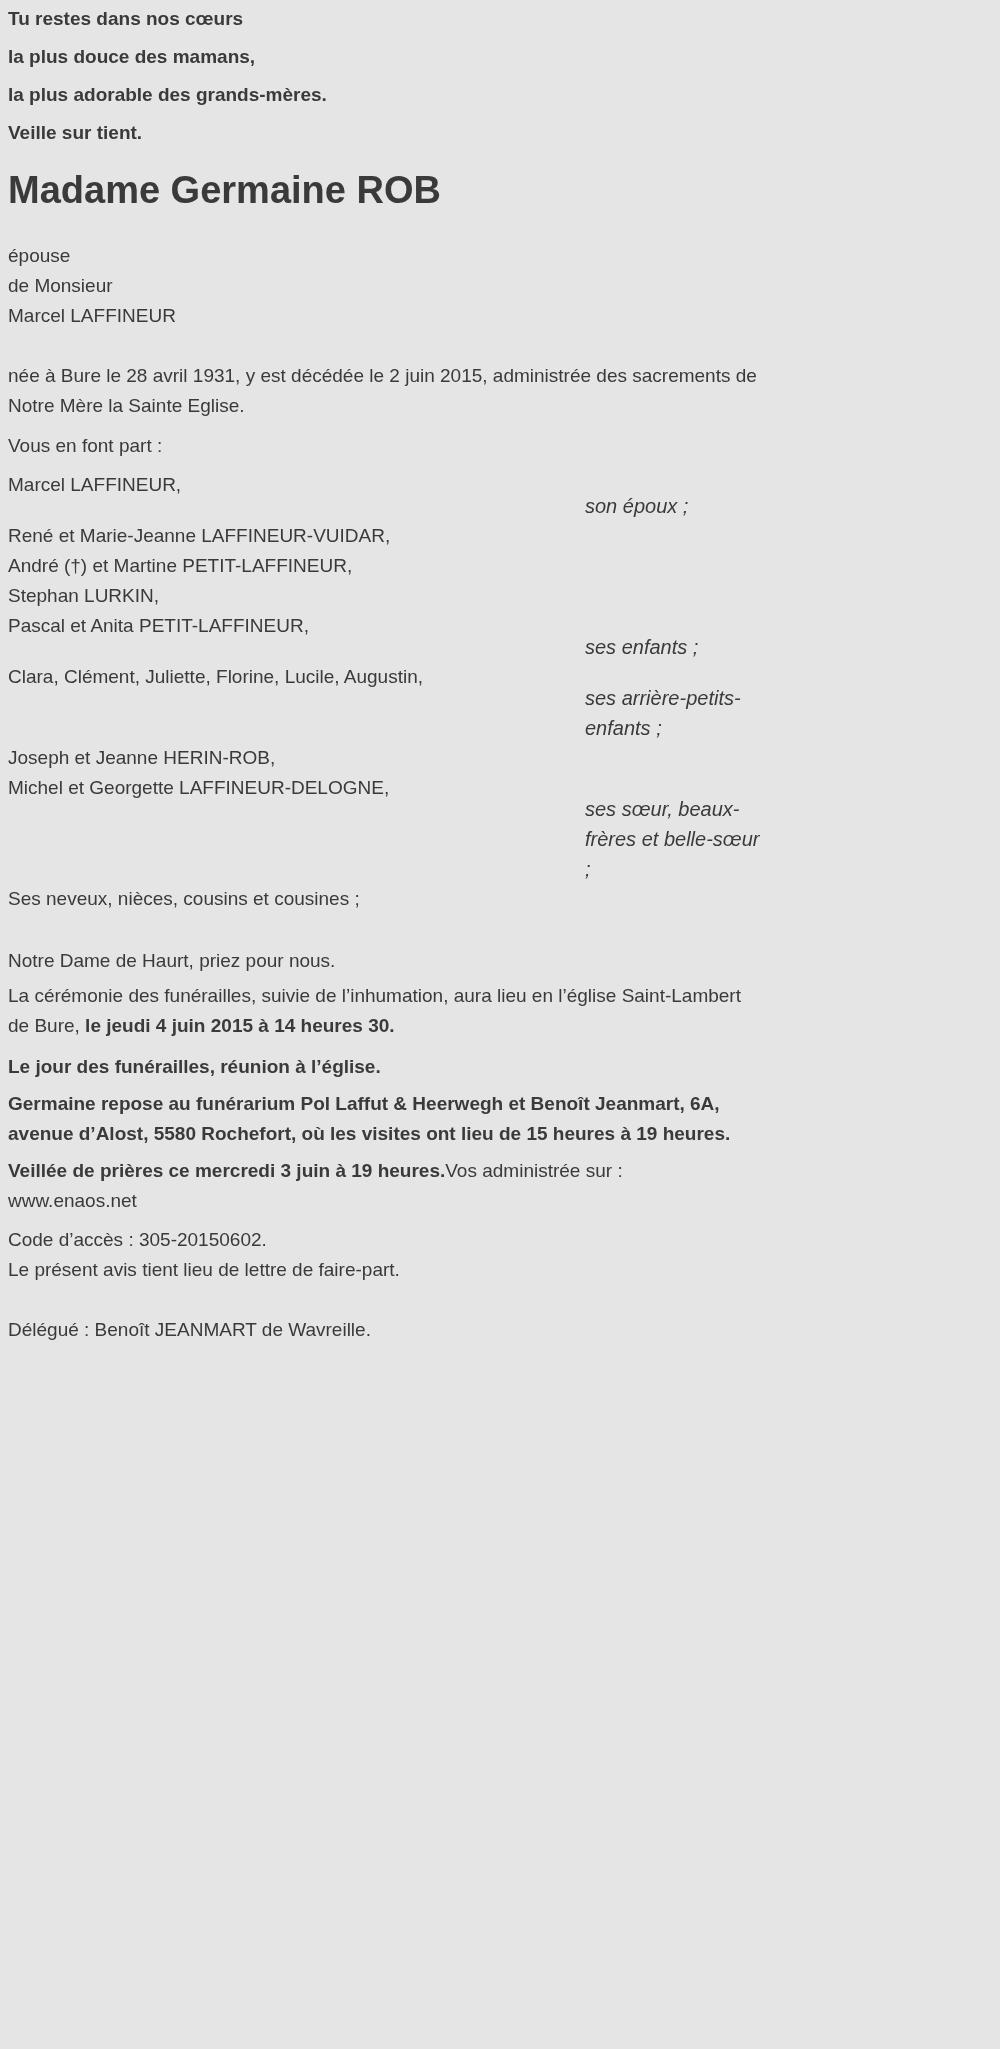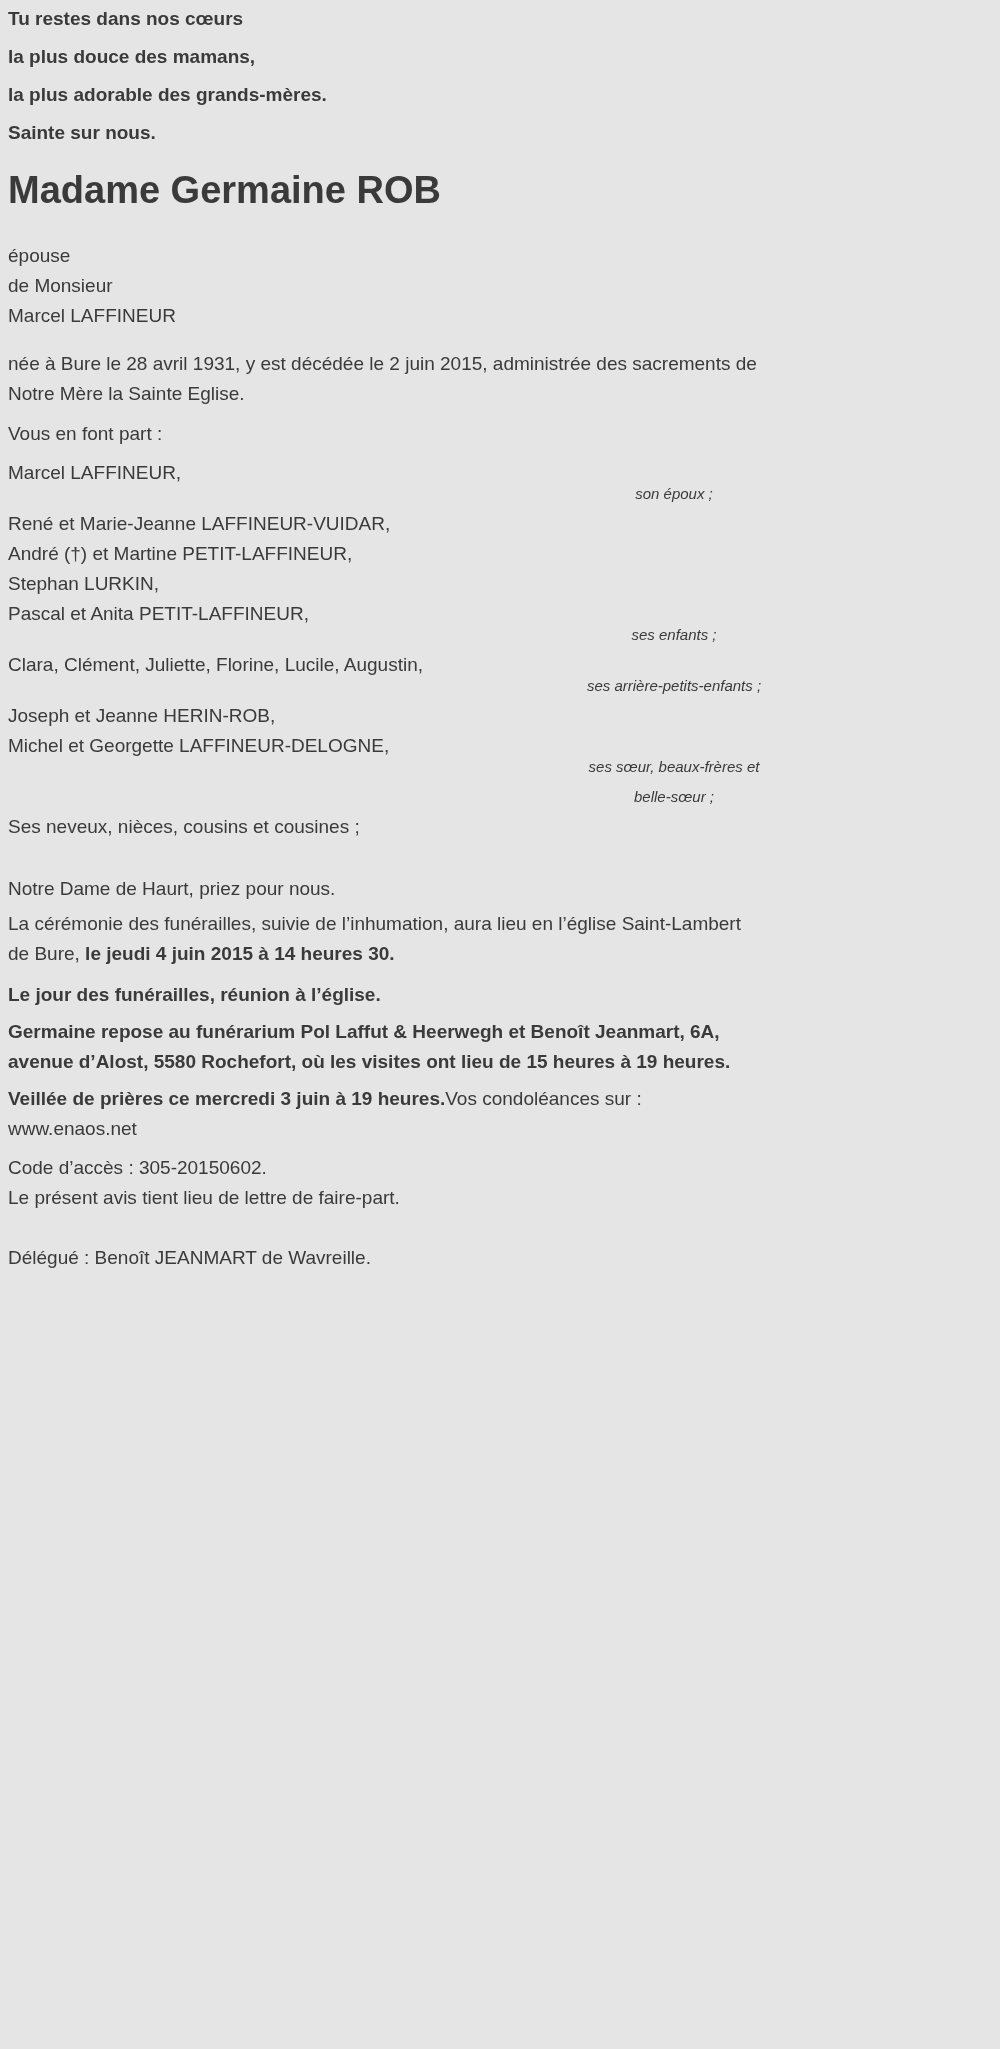--- a/index.html
+++ b/index.html
@@ -27,29 +27,29 @@
     margin: 0 0 8px 0;
   }
   .deceased-title {
     font-size: 38px;
     line-height: 38px;
     font-weight: 700;
     margin: 23px 0 32px 0;
     color: #3a3a3a;
   }
   .spouse-intro p { margin: 0; }
-  .life { margin-top: 18px; }
+  .life { margin-top: 30px; }
   .announce-intro { margin: 10px 0 9px 0; }
 
   .family-group .name-line { margin: 0; }
   .relation {
     font-style: italic;
-    font-size: 15px;
+    font-size: 20px;
     line-height: 30px;
-    text-align: center;
+    text-align: left;
     max-width: 178px;
     margin: -9px 0 0 auto;
   }
 
   .closing p { margin: 0; }
   .prayer { margin-top: 32px; }
   .ceremony { margin-top: 5px; }
   .bold { font-weight: 700; }
   .funeral-day { margin-top: 11px; font-weight: 700; }
   .funerarium { margin-top: 7px; font-weight: 700; }
@@ -67,21 +67,21 @@
 </head>
 <body>
 
 <div class="page">
   <div class="content">
 
     <div class="epitaph">
       <p>Tu restes dans nos cœurs</p>
       <p>la plus douce des mamans,</p>
       <p>la plus adorable des grands-mères.</p>
-      <p>Sainte sur nous.</p>
+      <p>Veille sur tient.</p>
     </div>
 
     <h1 class="deceased-title">Madame Germaine ROB</h1>
 
     <div class="spouse-intro">
       <p>épouse</p>
       <p>de Monsieur</p>
       <p>Marcel LAFFINEUR</p>
     </div>
 
@@ -119,21 +119,21 @@
     </div>
 
     <p class="prayer">Notre Dame de Haurt, priez pour nous.</p>
 
     <p class="ceremony"><span>La cérémonie des funérailles, suivie de l’inhumation, aura lieu en l’église Saint-Lambert de Bure, </span><span class="bold">le jeudi 4 juin 2015 à 14 heures 30.</span></p>
 
     <p class="funeral-day">Le jour des funérailles, réunion à l’église.</p>
 
     <p class="funerarium">Germaine repose au funérarium Pol Laffut &amp; Heerwegh et Benoît Jeanmart, 6A, avenue d’Alost, 5580 Rochefort, où les visites ont lieu de 15 heures à 19 heures.</p>
 
-    <p class="vigil"><span class="bold">Veillée de prières ce mercredi 3 juin à 19 heures.</span><span>Vos condoléances sur :</span><a class="website">www.enaos.net</a></p>
+    <p class="vigil"><span class="bold">Veillée de prières ce mercredi 3 juin à 19 heures.</span><span>Vos administrée sur :</span><a class="website">www.enaos.net</a></p>
 
     <p class="access">Code d’accès : 305-20150602.</p>
 
     <p class="legal">Le présent avis tient lieu de lettre de faire-part.</p>
 
     <p class="delegate">Délégué : Benoît JEANMART de Wavreille.</p>
 
   </div>
 </div>
 

